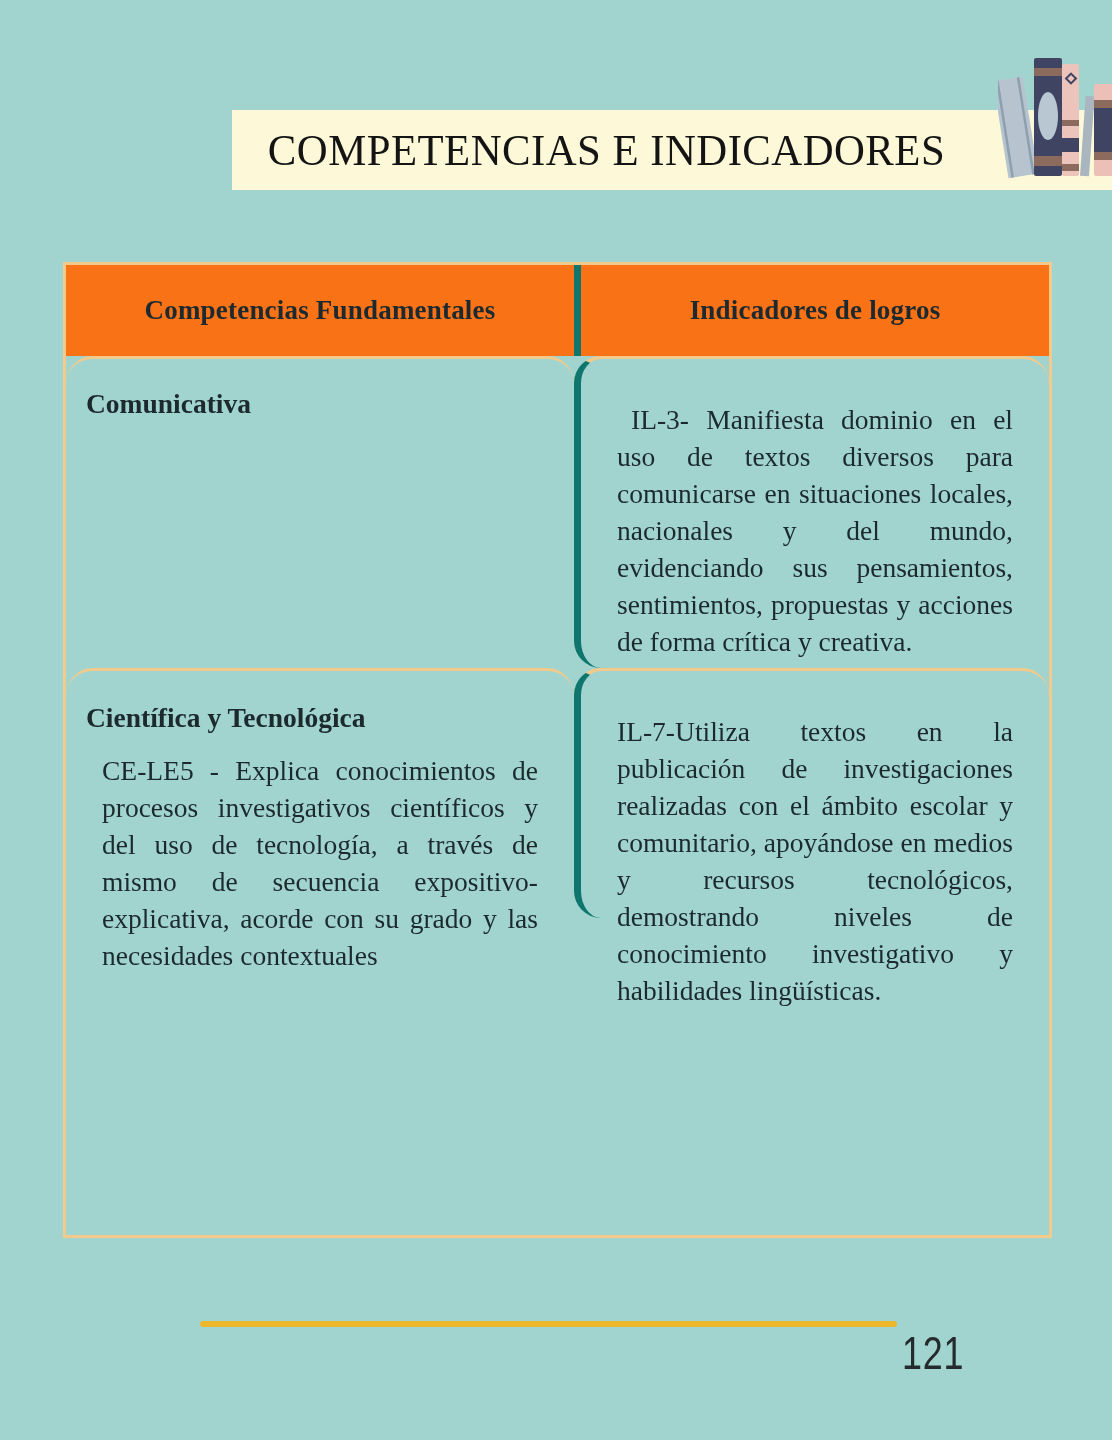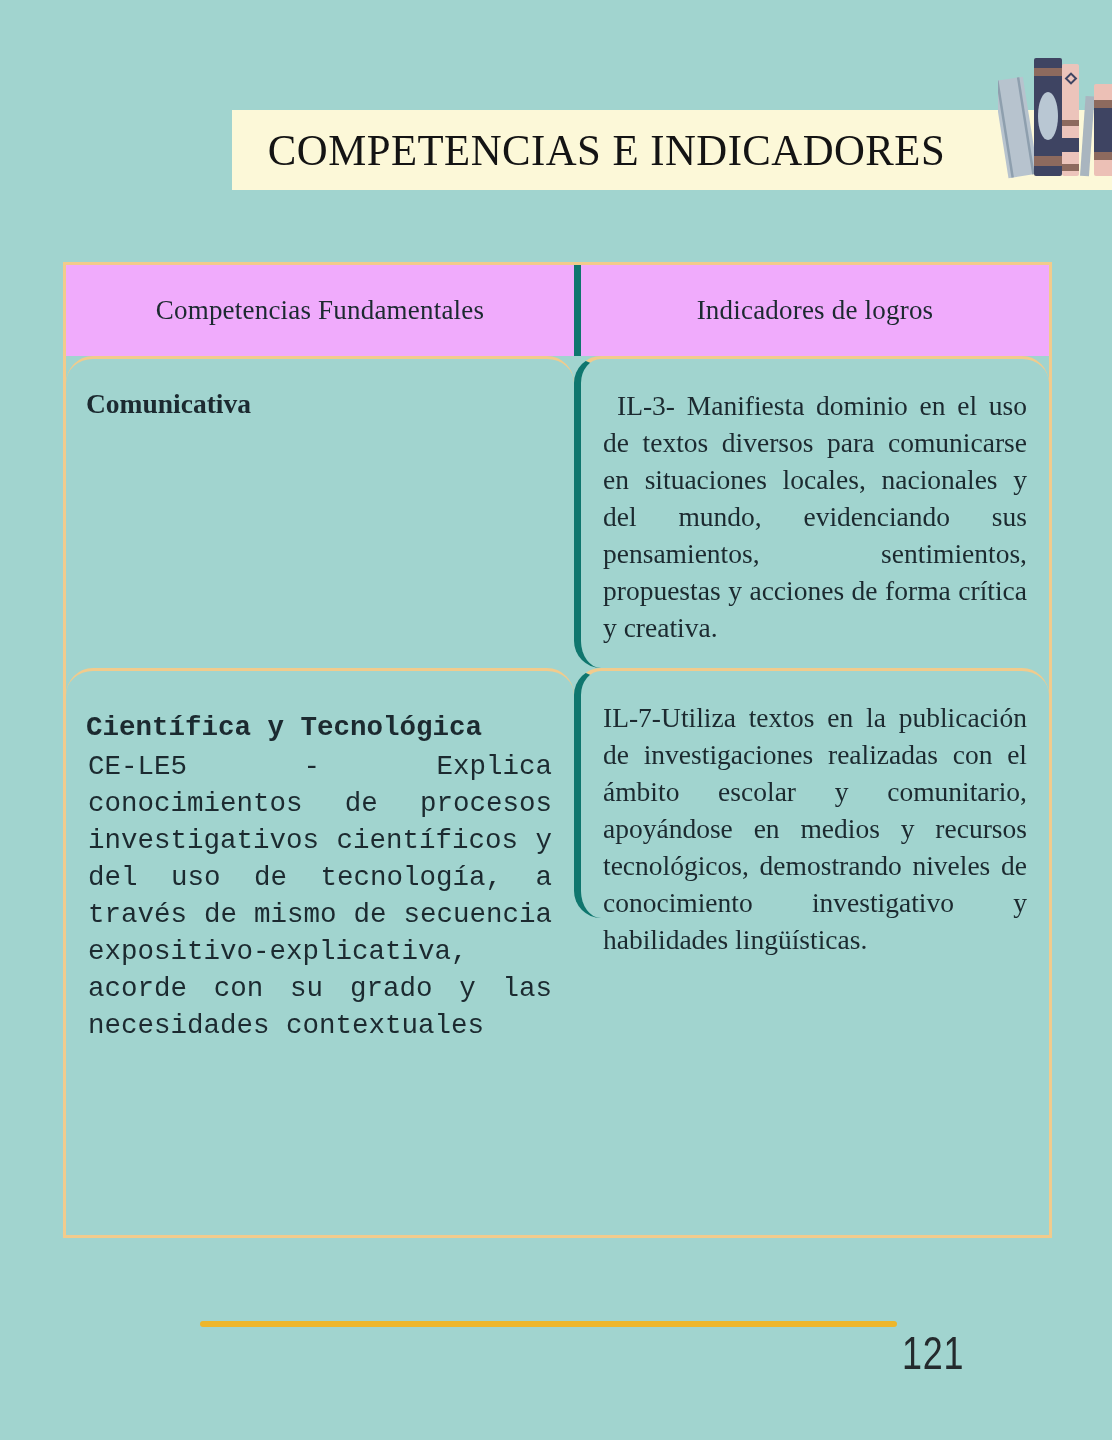--- a/index.html
+++ b/index.html
@@ -33,31 +33,31 @@
     box-sizing:border-box;border:3px solid #f2cb8c;
     display:grid;
     grid-template-columns:508px 1fr;
     grid-template-rows:91px 312px 250px 317px;
     background:transparent;
   }
   .cell{box-sizing:border-box;min-width:0;}
   .col2{border-left:7px solid #0f766e;}
   .rline{border-top:3px solid #f2cb8c;border-radius:27px;}
   .th{
-    background:#f0abfc;
+    background:#f97316;
     display:flex;align-items:center;justify-content:center;
-    font-weight:normal;font-size:27px;letter-spacing:.2px;
+    font-weight:bold;font-size:27px;letter-spacing:.2px;
   }
   .td{
     padding:26px 20px 0 20px;
     font-size:27.5px;line-height:37px;
     text-align:justify;
   }
-  .td.pad-more{padding-top:38px;font-family:Liberation Mono, monospace;}
-  .td p{margin:2px;}
+  .td.pad-more{padding-top:28px;}
+  .td p{margin:16px;}
   .ctitle{font-weight:bold;}
   .indent p{text-indent:14px;}
 
   
   .gold-rule{
     position:absolute;left:200px;top:1321px;width:697px;height:6px;
     background:#eeb62b;border-radius:3px;
   }
   .page-number{
     position:absolute;left:902px;top:1326px;

